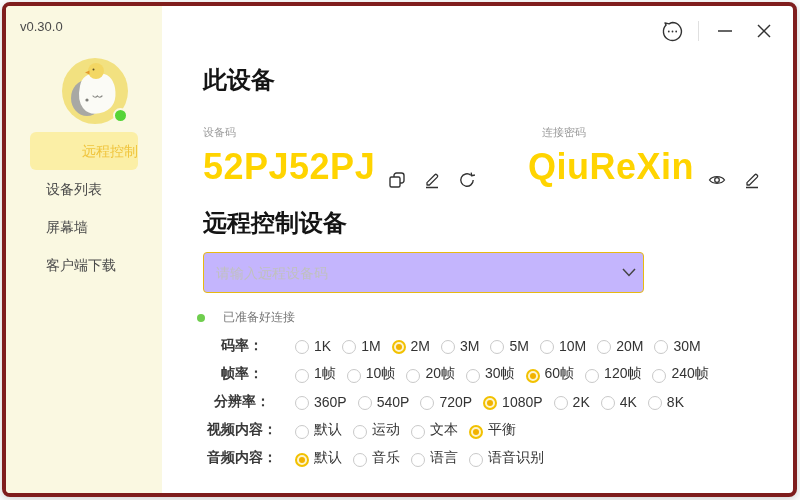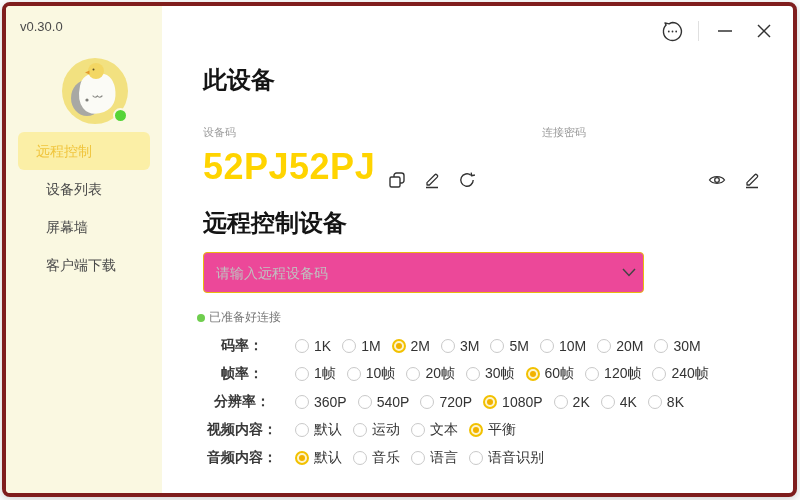--- a/index.html
+++ b/index.html
@@ -21,60 +21,60 @@
   .avatar-status {
     position:absolute; right:2px; bottom:3px; width:15px; height:15px; border-radius:50%;
     background:#55d437; border:2px solid #faf8e1;
   }
   .menu { position:absolute; top:126px; left:0; right:0; }
   .menu-item {
     height:38px; line-height:38px; padding-left:40px;
     font-size:14px; color:#4a4a4a; cursor:pointer;
   }
   .menu-item.active {
-    margin:0 12px; padding-left:18px; border-radius:6px;
-    background:#fbefa6; color:#f0c53e;
+    margin:0 24px; padding-left:18px; border-radius:6px;
+    background:#fbefa6; color:#f0c53e;text-align:right;
   }
   
   .titlebar { position:absolute; top:12px; right:16px; display:flex; align-items:center; gap:13px; }
   .tb-btn { width:26px; height:26px; display:flex; align-items:center; justify-content:center; cursor:pointer; background:none; border:none; }
   .tb-divider { width:1px; height:20px; background:#e0e0e0; }
   
   .h-big { position:absolute; font-size:24px; font-weight:700; color:#141414; }
   .cred-label { position:absolute; font-size:11px; color:#9b9b9b; }
   .cred-value { position:absolute; font-size:36px; color:#ffd400; letter-spacing:.5px;font-weight:bold; }
   .icon-group { position:absolute; display:flex; gap:15px; }
   .ig-btn { width:20px; height:20px; background:none; border:none; cursor:pointer; padding:0; }
   .input-wrap {
     position:absolute; left:197px; top:246px; width:441px; height:41px;
-    border:1px solid #e8ba10; border-radius:4px; background:#ec4899;
+    border:1px solid #e8ba10; border-radius:4px; background:#c4b5fd;
     display:flex; align-items:center;
   }
   .input-wrap input {
     flex:1; height:100%; border:none; outline:none; background:transparent;
     padding:0 12px; font-size:14px; color:#333;
     font-family:"Liberation Sans","DejaVu Sans",sans-serif;
   }
   .input-wrap input::placeholder { color:#c0c0c0; }
   .chevron { width:28px; display:flex; justify-content:center; cursor:pointer; }
   .connect-btn {
     position:absolute; left:653px; top:246px; width:122px; height:41px;
     background:#fae78c; border:none; border-radius:4px;
     color:#ffffff; font-size:15px; cursor:pointer;
     font-family:"Liberation Sans","DejaVu Sans",sans-serif;
   }
-  .status-row { position:absolute; left:191px; top:303px; display:flex; align-items:center; gap:4px;font-family:Liberation Serif, serif; }
+  .status-row { position:absolute; left:191px; top:303px; display:flex; align-items:center; gap:18px;font-family:Liberation Serif, serif; }
   .status-dot { width:8px; height:8px; border-radius:50%; background:#6fce4e; }
   .status-text { font-size:12px; color:#777; }
   
   .settings { position:absolute; left:197px; top:326px; }
   .set-row { display:flex; align-items:center; height:28px; }
   .set-label { width:78px; text-align:center; font-size:14px; font-weight:600; color:#383838; flex:none; }
   .opts { display:flex; align-items:center; margin-left:14px; }
-  .opt { display:flex; align-items:center; margin-right:11px; cursor:pointer; }
+  .opt { display:flex; align-items:flex-end; margin-right:11px; cursor:pointer; }
   .radio {
     width:14px; height:14px; border-radius:50%;
     border:1px solid #c9c9c9; background:#fff; flex:none; position:relative;
   }
   .opt.checked .radio { border:2px solid #f2c101; background:#fcf4cf; }
   .opt.checked .radio::after {
     content:''; position:absolute; left:50%; top:50%; transform:translate(-50%,-50%);
     width:6px; height:6px; border-radius:50%; background:#f2b200;
   }
   .opt-label { font-size:14px; color:#333; margin-left:5px; white-space:nowrap; }
@@ -153,20 +153,21 @@
     </button>
     <button class="ig-btn">
       <svg width="20" height="20" viewBox="0 0 20 20" fill="none" stroke="#333" stroke-width="1.4">
         <path d="M16.2 10 a6.2 6.2 0 1 1 -2.3 -4.8"></path>
         <path d="M14.2 2.6 l0.5 3.2 3.2 -0.8" stroke-linejoin="round"></path>
       </svg>
     </button>
   </div>
 
   <div class="cred-label" style="left:536px; top:119px;">连接密码</div>
+  <div class="cred-value" style="left:522px; top:140px;">QiuReXin</div>
 
   <div class="icon-group" style="left:701px; top:164px;">
     <button class="ig-btn">
       <svg width="20" height="20" viewBox="0 0 20 20" fill="none" stroke="#333" stroke-width="1.3">
         <path d="M2.5 10 C5.5 5.6 14.5 5.6 17.5 10 C14.5 14.4 5.5 14.4 2.5 10 Z"></path>
         <circle cx="10" cy="10" r="2.3"></circle>
       </svg>
     </button>
     <button class="ig-btn">
       <svg width="20" height="20" viewBox="0 0 20 20" fill="none" stroke="#333" stroke-width="1.3">

